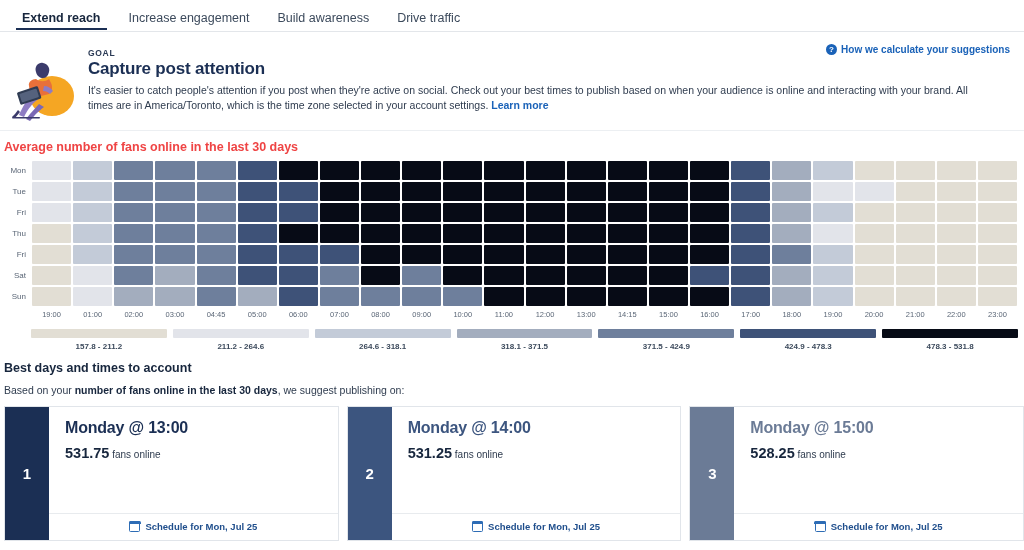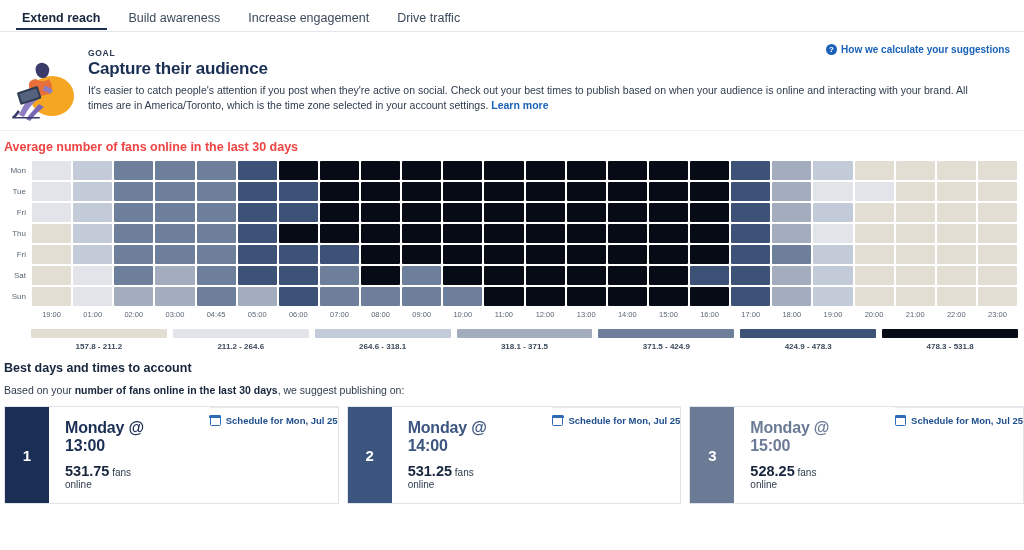--- a/index.html
+++ b/index.html
@@ -113,21 +113,21 @@
     flex: 1; display: flex;
     border: 1px solid #e1e5ea;
     background: #fff;
     min-height: 98px;
   }
   .rank {
     width: 44px; min-width: 44px;
     display: flex; align-items: center; justify-content: center;
     color: #fff; font-size: 15px; font-weight: bold;
   }
-  .cbody { flex: 1; display: flex; flex-direction: row; gap: 41px; }
+  .cbody { flex: 1; display: flex; flex-direction: column; gap: 41px; }
   .cmain { padding: 12px 14px 11px 16px; flex: 1; }
   .ctime { font-size: 16px; font-weight: bold; margin-bottom: 8px; letter-spacing: -0.2px; }
   .cfans { font-size: 10px; color: #2e3b4e; }
   .cfans b { font-size: 14.5px; color: #17263d; font-weight: bold; }
   .cfoot {
     border-top: 1px solid #e8ebee;
     padding: 7px 0 8px 0;
     display: flex; justify-content: center;
     gap: 5px; cursor: pointer;
   }
@@ -142,22 +142,22 @@
     border-top-left-radius:1.5px; border-top-right-radius:1.5px;
   }
 </style>
 </head>
 <body>
 
 <div class="page">
 
   <div class="tabbar">
     <div class="tab active"><span>Extend reach</span></div>
+    <div class="tab"><span>Increase engagement</span></div>
     <div class="tab"><span>Build awareness</span></div>
-    <div class="tab"><span>Increase engagement</span></div>
     <div class="tab"><span>Drive traffic</span></div>
   </div>
 
   <div class="banner">
     <div class="howlink">
       <span class="qmark">?</span>
       <span>How we calculate your suggestions</span>
     </div>
     <div class="banner-inner">
       <div class="illus">
@@ -169,21 +169,21 @@
           <path d="M33 58c-3 3-6 7-9 10l-4 5 4 2 5-6c3-3 6-6 9-8z" fill="#7a68b5"></path>
           <rect x="12" y="43" width="22" height="13" rx="1.5" transform="rotate(-18 23 49)" fill="#2f3b52"></rect>
           <rect x="14" y="45" width="18" height="9" rx="1" transform="rotate(-18 23 49)" fill="#55627d"></rect>
           <path d="M38 40c4 0 7 2 9 5l-3 3c-2-2-4-3-7-3z" fill="#8e7cc3"></path>
           <rect x="6" y="71" width="28" height="1.6" rx="0.8" fill="#3b3b6b"></rect>
           <path d="M12 64c-2 3-4 5-6 7l3 1 5-6z" fill="#3b3b6b"></path>
         </svg>
       </div>
       <div class="goal-text">
         <div class="goal-kicker">GOAL</div>
-        <div class="goal-title">Capture their audience</div>
+        <div class="goal-title">Capture post attention</div>
         <div class="goal-desc">
           <span>It's easier to catch people's attention if you post when they're active on social. Check out your best times to publish based on when your audience is online and interacting with your brand. All times are in America/Toronto, which is the time zone selected in your account settings.</span>
           <a class="link">Learn more</a>
         </div>
       </div>
     </div>
   </div>
 
   <div class="section-title">Average number of fans online in the last 30 days</div>
   <div class="heat-wrap">
@@ -390,21 +390,21 @@
         <div class="hour">04:45</div>
         <div class="hour">05:00</div>
         <div class="hour">06:00</div>
         <div class="hour">07:00</div>
         <div class="hour">08:00</div>
         <div class="hour">09:00</div>
         <div class="hour">10:00</div>
         <div class="hour">11:00</div>
         <div class="hour">12:00</div>
         <div class="hour">13:00</div>
-        <div class="hour">14:00</div>
+        <div class="hour">14:15</div>
         <div class="hour">15:00</div>
         <div class="hour">16:00</div>
         <div class="hour">17:00</div>
         <div class="hour">18:00</div>
         <div class="hour">19:00</div>
         <div class="hour">20:00</div>
         <div class="hour">21:00</div>
         <div class="hour">22:00</div>
         <div class="hour">23:00</div>
       </div>

